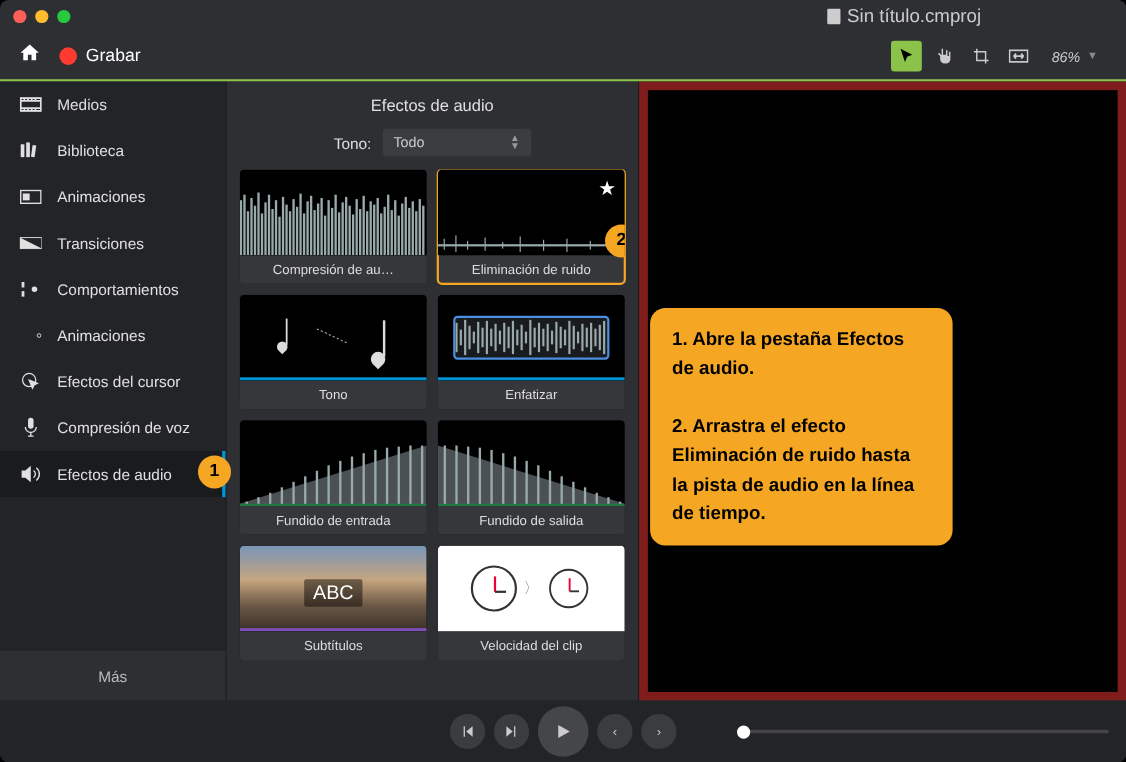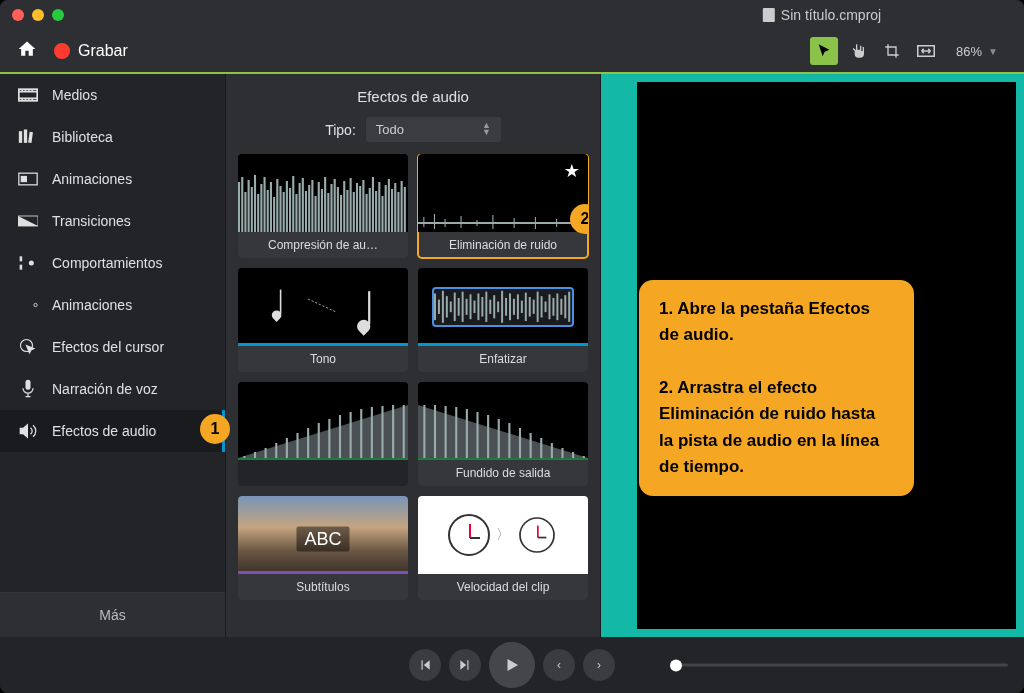--- a/index.html
+++ b/index.html
@@ -4,53 +4,53 @@
   <style>
     * { margin: 0; padding: 0; box-sizing: border-box; font-family: -apple-system, BlinkMacSystemFont, "Segoe UI", Helvetica, Arial, sans-serif; }
     body { background: #000; width: 1024px; height: 693px; overflow: hidden; position: relative; }
     .window { width: 1024px; height: 693px; background: #232428; border-radius: 8px; overflow: hidden; display: flex; flex-direction: column; }
     .titlebar { height: 30px; background: #2d2f33; display: flex; align-items: center; padding: 0 12px; position: relative; }
     .traffic { display: flex; gap: 8px; }
     .traffic-dot { width: 12px; height: 12px; border-radius: 50%; }
     .td-red { background: #ff5f56; }
     .td-yellow { background: #ffbd2e; }
     .td-green { background: #27c93f; }
-    .title-text { position: absolute; left: 50%; transform: translateX(-50%); color: #ccc; font-size: 14px; display: flex; align-items: center; gap: 6px; margin-left: 310px; }
+    .title-text { position: absolute; left: 50%; transform: translateX(-50%); color: #ccc; font-size: 17px; display: flex; align-items: center; gap: 6px; margin-left: 310px; }
     .doc-icon { width: 12px; height: 14px; background: #ccc; border-radius: 1px; position: relative; }
     .toolbar { height: 44px; background: #2d2f33; display: flex; align-items: center; padding: 0 16px; border-bottom: 2px solid #8bc34a; justify-content: space-between; }
     .tb-left { display: flex; align-items: center; gap: 16px; }
     .home-icon { color: #fff; font-size: 20px; }
     .record-btn { display: flex; align-items: center; gap: 8px; color: #fff; font-size: 16px; font-weight: 500; }
     .record-dot { width: 16px; height: 16px; border-radius: 50%; background: #ff3b30; }
     .tb-right { display: flex; align-items: center; gap: 6px; }
     .tool-btn { width: 28px; height: 28px; display: flex; align-items: center; justify-content: center; color: #ccc; border-radius: 3px; font-size: 14px; }
     .tool-btn.active { background: #8bc34a; color: #000; }
-    .zoom { color: #ccc; font-size: 13px; padding: 0 10px; display: flex; align-items: center; gap: 6px; }
+    .zoom { color: #ccc; font-size: 13px; padding: 0 10px; display: flex; align-items: center; gap: 6px; font-style: italic; }
     .zoom-arrow { color: #888; font-size: 10px; }
     .main { flex: 1; display: flex; overflow: hidden; }
-    .sidebar { width: 226px; background: #232428; display: flex; flex-direction: column; border-right: 1px solid #1a1b1e; }
+    .sidebar { width: 206px; background: #232428; display: flex; flex-direction: column; border-right: 1px solid #1a1b1e; }
     .sidebar-item { display: flex; align-items: center; gap: 14px; padding: 12px 18px; color: #e0e0e0; font-size: 14px; cursor: pointer; position: relative; }
     .sidebar-item.active { background: #1a1b1e; }
     .sidebar-item.active::after { content: ''; position: absolute; right: 0; top: 0; bottom: 0; width: 3px; background: #0096d6; }
     .sidebar-icon { width: 20px; height: 18px; display: flex; align-items: center; justify-content: center; color: #e0e0e0; }
     .sidebar-more { margin-top: auto; text-align: center; padding: 14px; color: #bbb; font-size: 14px; border-top: 1px solid #333; background:#2d2f33; }
     .panel { width: 375px; background: #2d2f33; display: flex; flex-direction: column; padding: 10px 0; border-right: 1px solid #1a1b1e; }
     .panel-title { color: #e0e0e0; font-size: 15px; font-weight: 500; text-align: center; padding: 4px 0 12px 0; }
     .type-row { display: flex; align-items: center; justify-content: center; gap: 10px; padding-bottom: 12px; }
     .type-label { color: #e0e0e0; font-size: 14px; }
     .type-select { background: #3a3c40; color: #ccc; padding: 5px 10px; border-radius: 3px; font-size: 13px; width: 135px; display: flex; justify-content: space-between; }
     .effects-grid { display: grid; grid-template-columns: 1fr 1fr; gap: 10px; padding: 0 12px; overflow-y: auto; }
     .effect-tile { background: #232428; border-radius: 4px; overflow: hidden; position: relative; }
     .effect-tile.selected { outline: 2px solid #f5a623; outline-offset: -1px; }
     .effect-thumb { height: 78px; background: #000; position: relative; display: flex; align-items: flex-end; justify-content: center; overflow: hidden; }
     .effect-label { background: #35373b; color: #ddd; font-size: 12px; text-align: center; padding: 6px 4px; white-space: nowrap; overflow: hidden; text-overflow: ellipsis; }
     .waveform { width: 100%; height: 60px; }
     .fav-star { position: absolute; top: 6px; right: 8px; color: #fff; font-size: 18px; }
     .badge { position: absolute; width: 30px; height: 30px; border-radius: 50%; background: #f5a623; color: #000; font-weight: bold; font-size: 16px; display: flex; align-items: center; justify-content: center; z-index: 10; }
-    .preview { flex: 1; background: #14b8a6; display: flex; flex-direction: column; padding-left: 28px; }
+    .preview { flex: 1; background: #7f1d1d; display: flex; flex-direction: column; }
     .canvas { flex: 1; background: #000; position: relative; margin: 8px; }
     .callout { position: absolute; background: #f5a623; color: #000; padding: 16px 20px; border-radius: 14px; font-size: 17px; font-weight: 600; line-height: 1.55; width: 275px; left: 2px; top: 198px; }
     .transport { height: 56px; background: #232428; display: flex; align-items: center; padding: 0 16px; gap: 8px; justify-content: center; position: relative; }
     .tbtn { width: 36px; height: 36px; border-radius: 50%; background: #3a3c40; display: flex; align-items: center; justify-content: center; color: #ccc; font-size: 14px; cursor: pointer; }
     .tbtn.play { width: 46px; height: 46px; background: #44464a; font-size: 20px; color: #ccc; }
     .tbtn.sm { width: 32px; height: 32px; font-size: 12px; }
     .scrub { position: absolute; right: 16px; top: 50%; transform: translateY(-50%); width: 338px; height: 3px; background: #444; border-radius: 2px; }
     .scrub-dot { width: 12px; height: 12px; background: #fff; border-radius: 50%; position: absolute; left: 0; top: -4.5px; }
     .accent-under { position: absolute; bottom: 0; left: 0; right: 0; height: 3px; background: #0096d6; }
     .green-under { position: absolute; bottom: 0; left: 0; right: 0; height: 2px; background: #1f7a3f; }
@@ -188,41 +188,41 @@
           </span>
         <span>Efectos del cursor</span>
       </div>
       <div class="sidebar-item">
         <span class="sidebar-icon">
             <svg width="14" height="20" viewBox="0 0 16 24" fill="#e0e0e0">
               <rect x="5" y="1" width="6" height="12" rx="3"></rect>
               <path d="M2 11a6 6 0 0012 0M8 17v4M5 21h6" stroke="#e0e0e0" fill="none" stroke-width="1.5"></path>
             </svg>
           </span>
-        <span>Narración de voz</span>
+        <span>Compresión de voz</span>
       </div>
       <div class="sidebar-item active" style="position:relative;">
         <span class="sidebar-icon">
             <svg width="20" height="18" viewBox="0 0 24 20" fill="#e0e0e0">
               <path d="M2 6h4l6-5v18l-6-5H2z"></path>
               <path d="M15 6a5 5 0 010 8M18 3a9 9 0 010 14" stroke="#e0e0e0" fill="none" stroke-width="1.5"></path>
             </svg>
           </span>
         <span>Efectos de audio</span>
         <div class="badge" style="right:-5px; top:4px;">
             <span>1</span>
           </div>
       </div>
       <div class="sidebar-more"><span>Más</span></div>
     </div>
 
     <div class="panel">
       <div class="panel-title">Efectos de audio</div>
       <div class="type-row">
-        <span class="type-label">Tipo:</span>
+        <span class="type-label">Tono:</span>
         <div class="type-select">
           <span>Todo</span>
           <span style="font-size:9px;color:#999;line-height:7px;">▲<br>▼</span>
         </div>
       </div>
       <div class="effects-grid">
         <div class="effect-tile">
           <div class="effect-thumb">
               <svg class="waveform" viewBox="0 0 160 60" preserveAspectRatio="none">
                 <g fill="#9aa">
@@ -386,20 +386,21 @@
                   <rect x="105" width="2" y="12" height="48"></rect>
                   <rect x="115" width="2" y="9" height="51"></rect>
                   <rect x="125" width="2" y="7" height="53"></rect>
                   <rect x="135" width="2" y="6" height="54"></rect>
                   <rect x="145" width="2" y="5" height="55"></rect>
                   <rect x="155" width="2" y="5" height="55"></rect>
                 </g>
               </svg>
               <div class="green-under"></div>
             </div>
+          <div class="effect-label">Fundido de entrada</div>
         </div>
         <div class="effect-tile">
           <div class="effect-thumb">
               <svg class="waveform" viewBox="0 0 160 60" preserveAspectRatio="none">
                 <g fill="#9aa">
                   <polygon points="0,5 160,58 160,60 0,60" fill="rgba(150,160,170,0.5)"></polygon>
                   <rect x="5" width="2" y="5" height="55"></rect>
                   <rect x="15" width="2" y="5" height="55"></rect>
                   <rect x="25" width="2" y="6" height="54"></rect>
                   <rect x="35" width="2" y="7" height="53"></rect>

